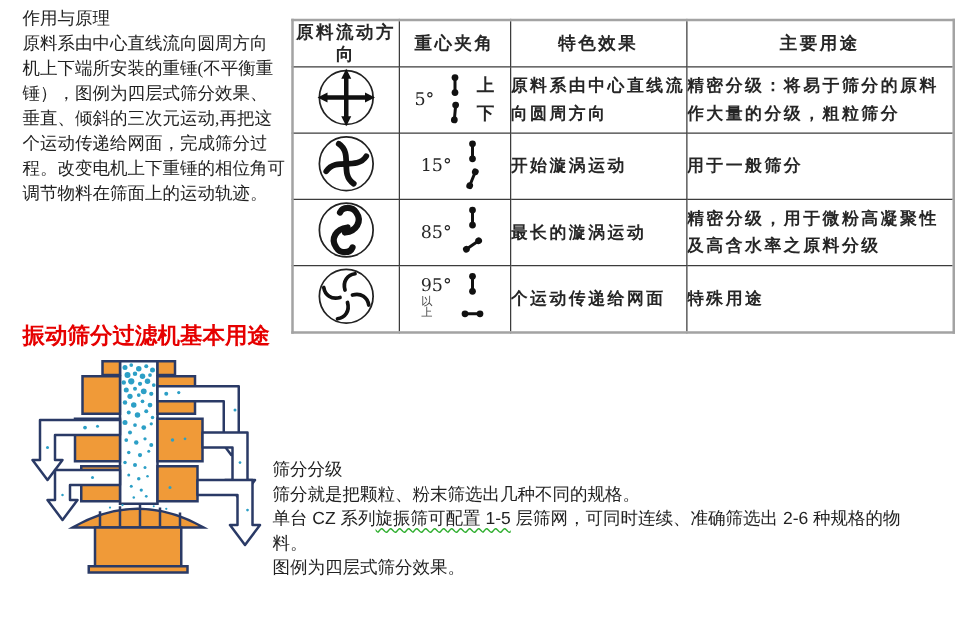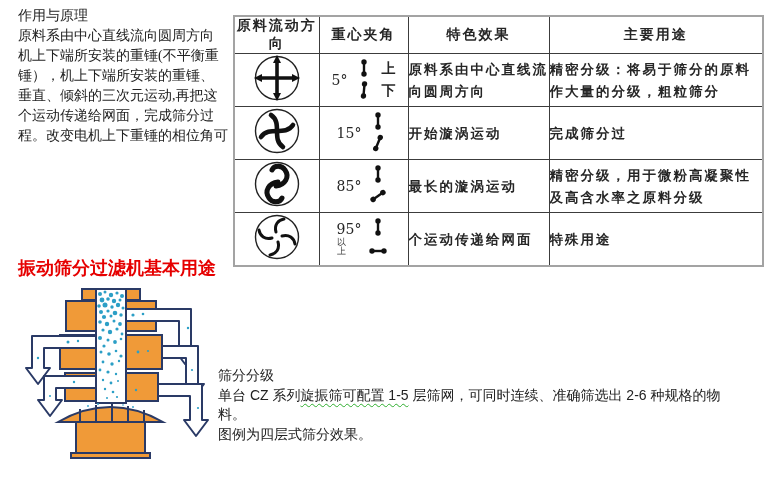--- a/index.html
+++ b/index.html
@@ -40,24 +40,25 @@
 </style>
 </head>
 <body>
 
 <div id="page">
 
   <div class="intro">
     <div>作用与原理</div>
     <div>原料系由中心直线流向圆周方向</div>
     <div>机上下端所安装的重锤(不平衡重</div>
-    <div>锤），机上下端所安装的重锤、</div>
+    <div>锤），图例为四层式筛分效果、</div>
     <div>垂直、倾斜的三次元运动,再把这</div>
     <div>个运动传递给网面，完成筛分过</div>
     <div>程。改变电机上下重锤的相位角可</div>
+    <div>调节物料在筛面上的运动轨迹。</div>
   </div>
 
   <table class="vib-table">
     <colgroup>
       <col style="width:85px">
         <col style="width:89px">
         <col style="width:141px">
         <col style="width:214px">
     </colgroup>
     <tbody>
@@ -128,21 +129,21 @@
                 </g>
             <g transform="rotate(22 12 33)">
                   <line x1="12" y1="27" x2="12" y2="39" stroke="#111" stroke-width="2.4"></line>
                <circle cx="12" cy="27" r="2.7" fill="#111"></circle>
                   <circle cx="12" cy="39" r="2.7" fill="#111"></circle>
                 </g>
           </svg>
         </div>
       </td>
       <td class="cell-text">开始漩涡运动</td>
-      <td class="cell-text">完成筛分过</td>
+      <td class="cell-text">用于一般筛分</td>
     </tr>
 
     <tr style="height:47px">
       <td class="flow-cell">
         <svg width="48" height="48" viewBox="0 0 48 48">
           <circle cx="24" cy="24" r="21.5" fill="none" stroke="#222" stroke-width="1.4"></circle>
           <g stroke="#111" stroke-width="5" fill="none" stroke-linecap="round">
             <path d="M23 26 C32 25 37 17 32 10 C29 5 21 5 19 10"></path>
             <path d="M23 26 C32 25 37 17 32 10 C29 5 21 5 19 10" transform="rotate(180 24 24)"></path>
           </g>
@@ -308,18 +309,19 @@
       <circle cx="190" cy="120" r="1.1"></circle>
       <circle cx="80" cy="118" r="0.9"></circle>
         <circle cx="90" cy="116" r="0.9"></circle>
         <circle cx="115" cy="117" r="0.8"></circle>
       <circle cx="125" cy="119" r="0.9"></circle>
     </g>
   </svg>
 
   <div class="sieving">
     <div>筛分分级</div>
+    <div>筛分就是把颗粒、粉末筛选出几种不同的规格。</div>
     <div><span>单台 CZ 系列</span><span class="spellcheck">旋振筛可配置 1-5</span><span> 层筛网，可同时连续、准确筛选出 2-6 种规格的物</span></div>
     <div>料。</div>
     <div>图例为四层式筛分效果。</div>
   </div>
 
 </div>
 
 </body></html>

